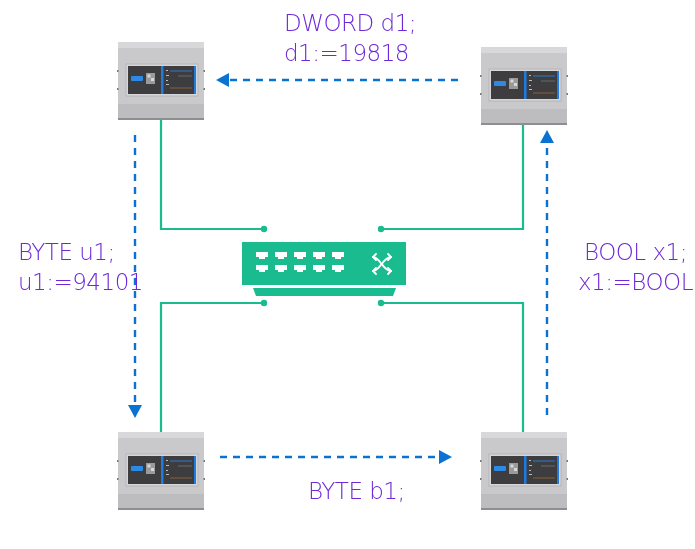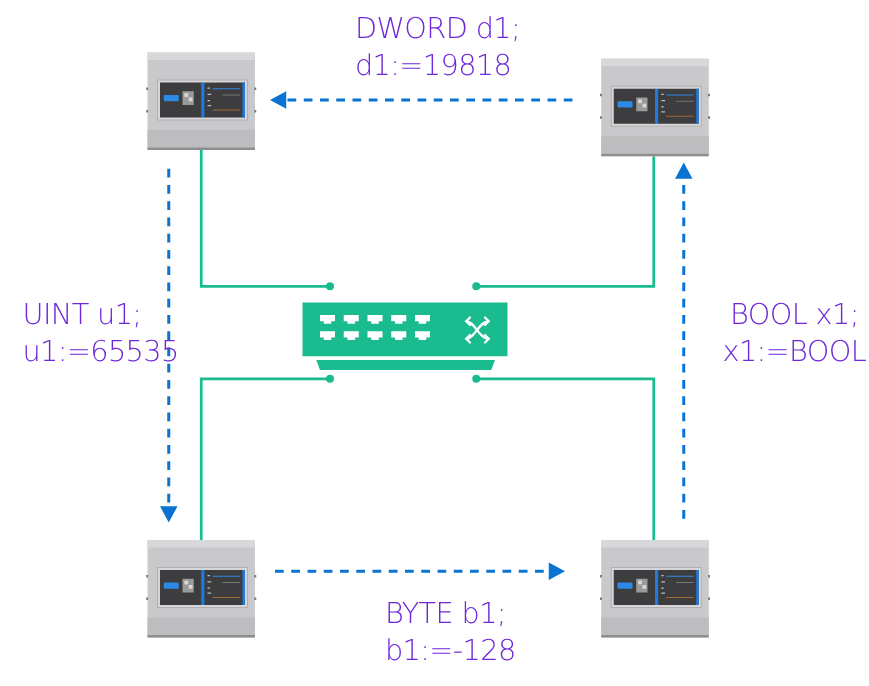--- a/index.html
+++ b/index.html
@@ -98,23 +98,22 @@
     <polygon points="452,457 439,450 439,464"></polygon>
     <polygon points="547,130 540,143 554,143"></polygon>
   </g>
 </svg>
 
 <div class="label" style="left:284px; top:8px;">
   <span>DWORD d1;</span>
   <span>d1:=19818</span>
 </div>
 <div class="label" style="left:18px; top:237px;">
-  <span>UINT u1;</span>
-  <span>u1:=65535</span>
+  <span>BYTE u1;</span>
+  <span>u1:=94101</span>
 </div>
 <div class="label" style="left:308px; top:476px;">
   <span>BYTE b1;</span>
-  <span>b1:=-128</span>
 </div>
 <div class="label" style="left:578px; top:237px;text-align:center;">
   <span>BOOL x1;</span>
   <span>x1:=BOOL</span>
 </div>
 
 </body></html>

